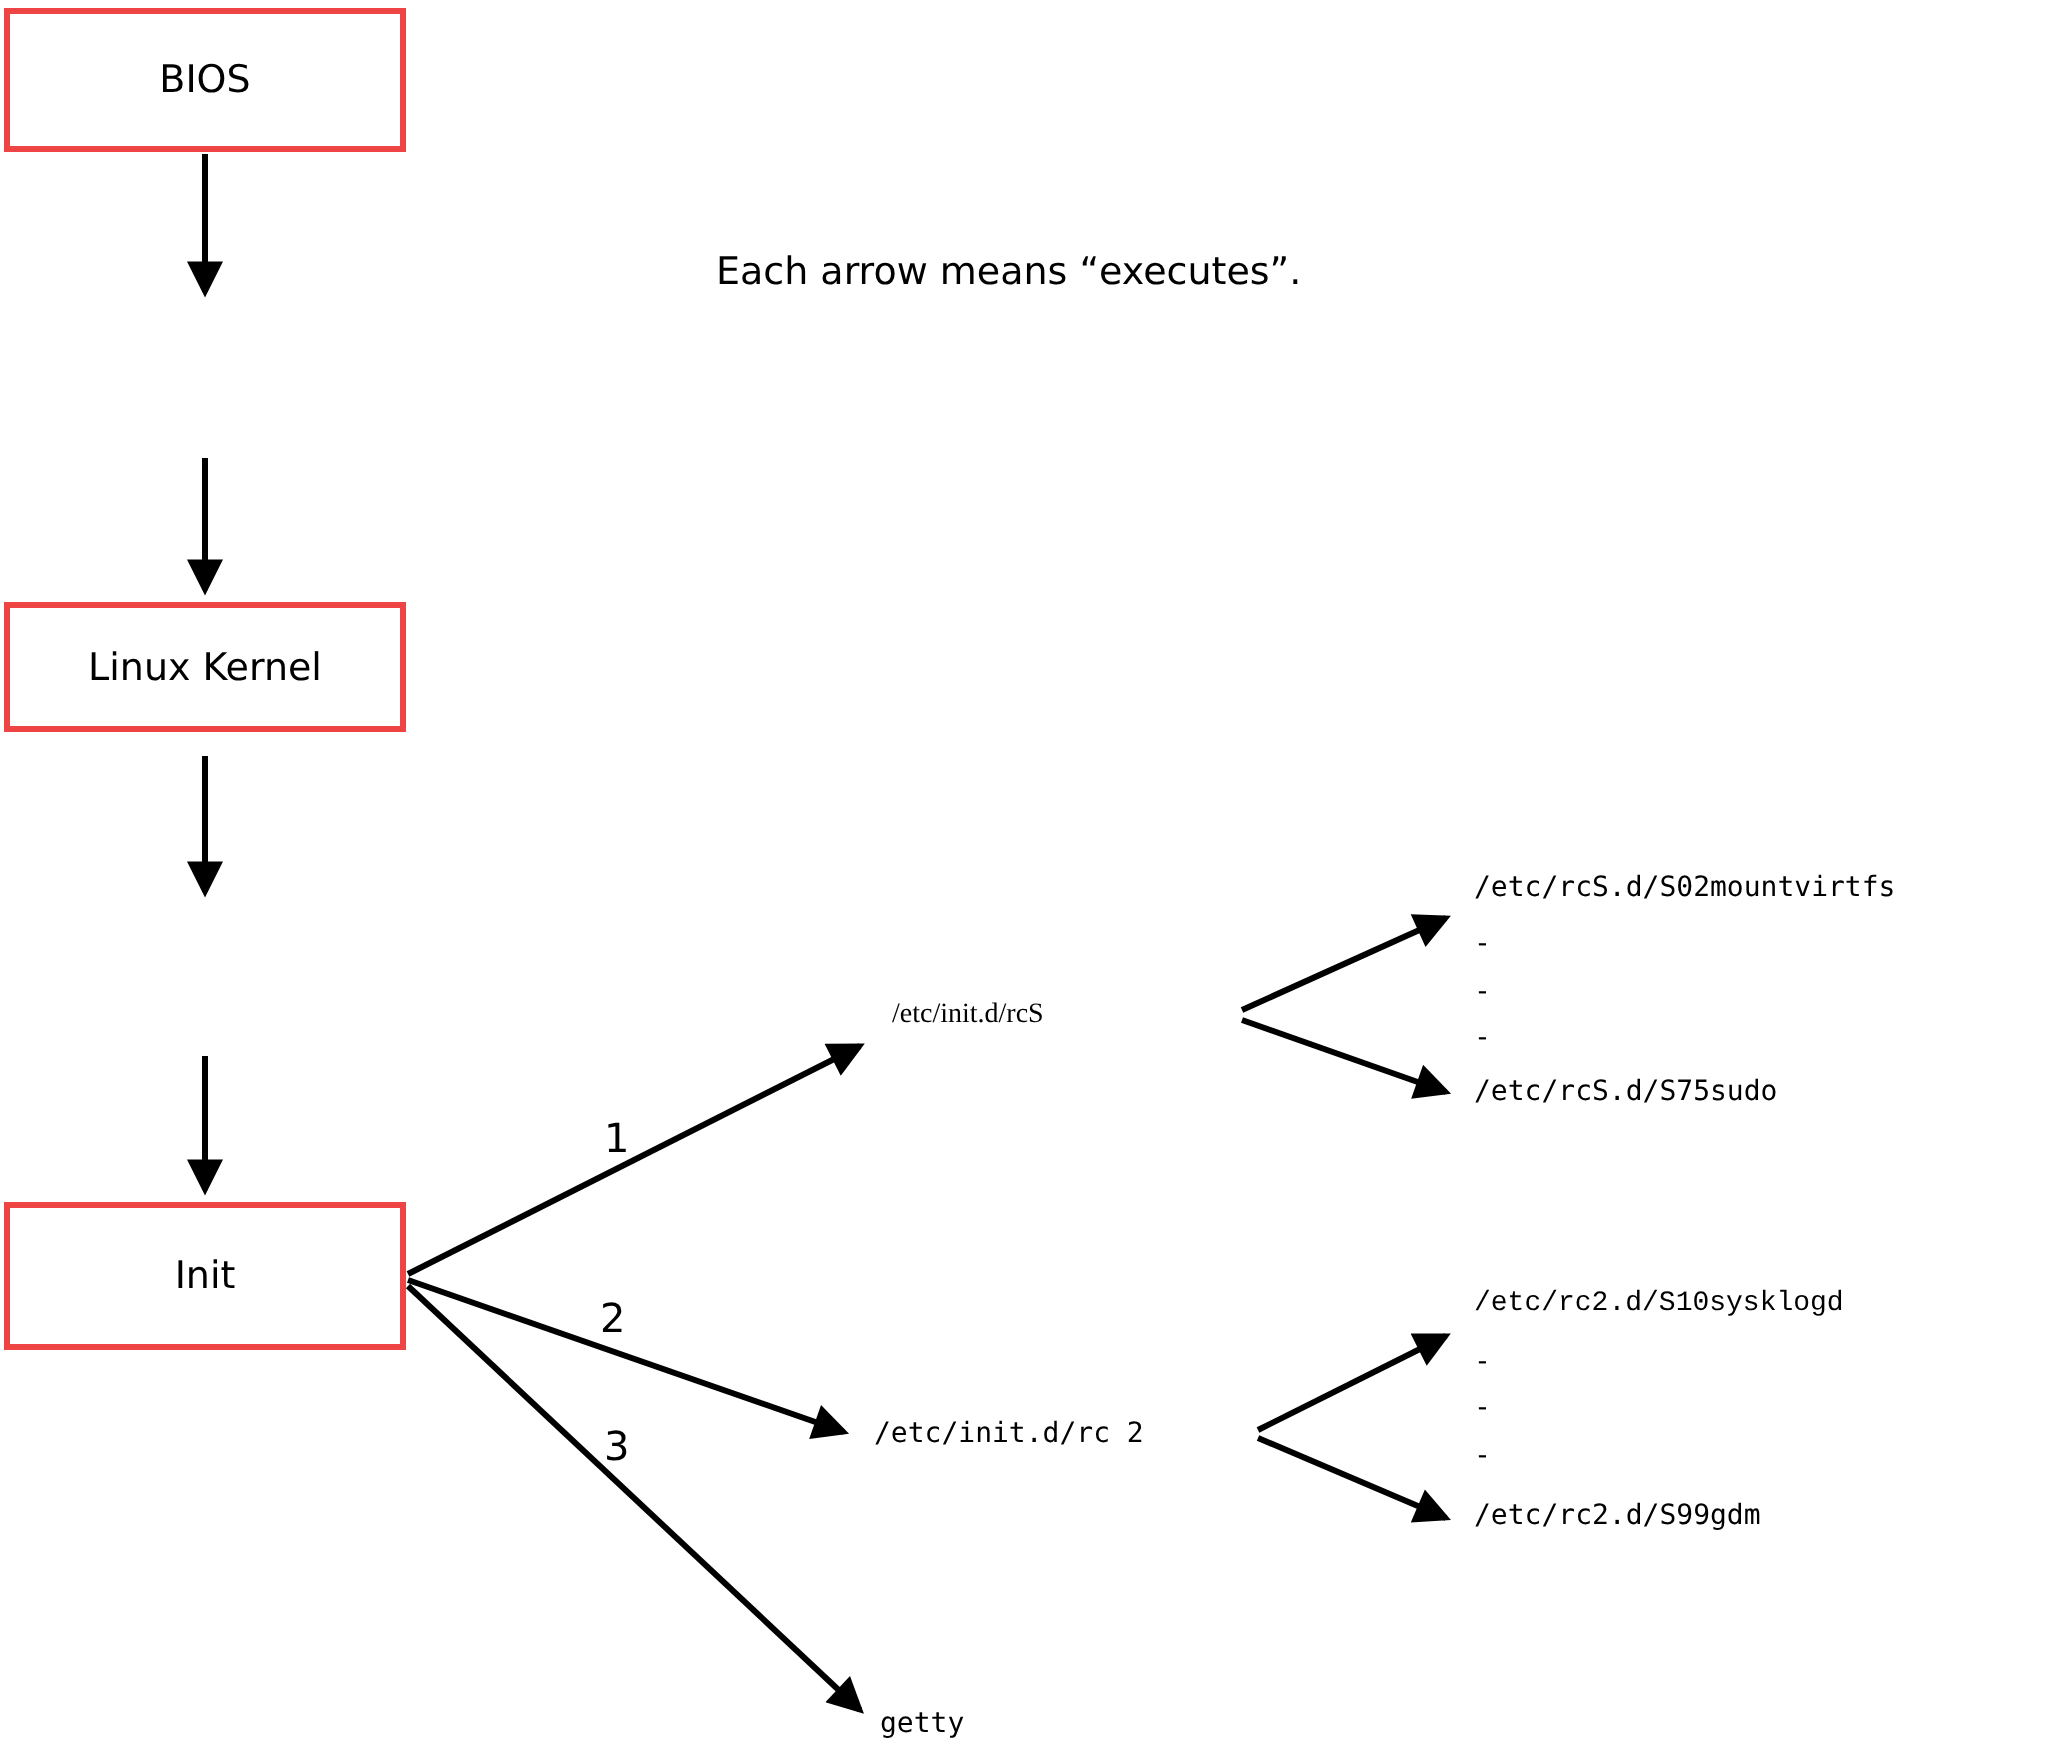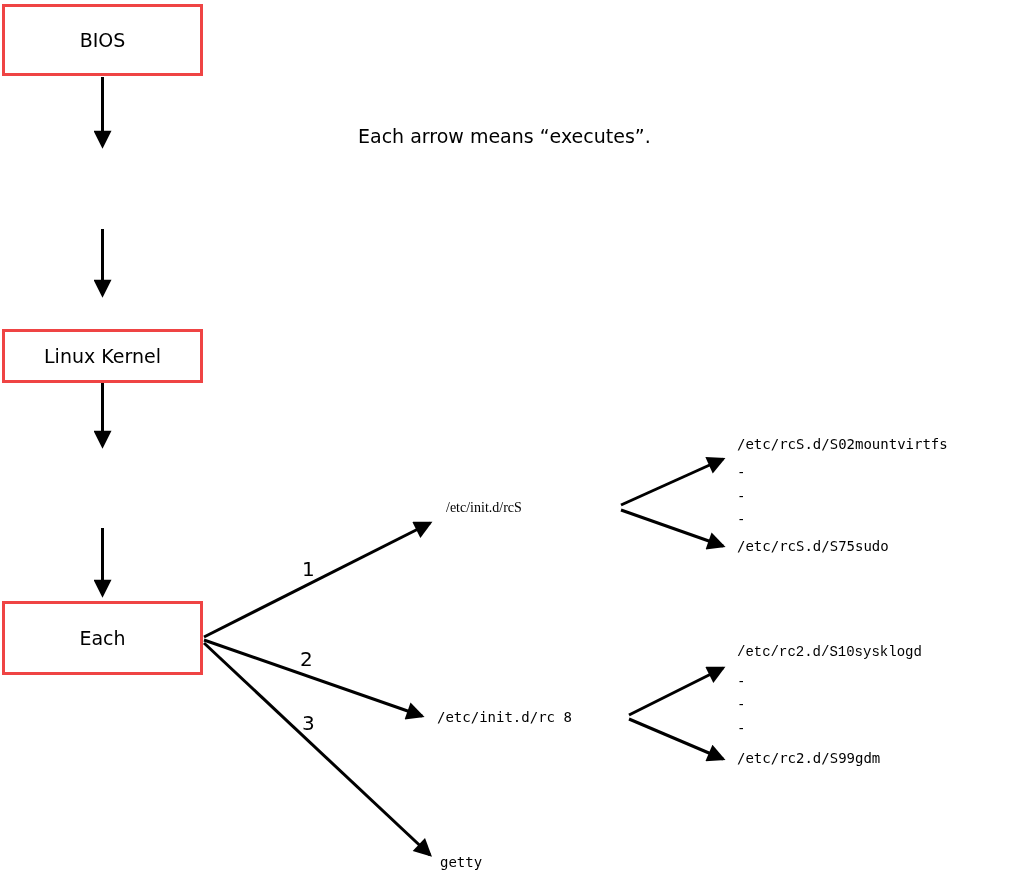--- a/index.html
+++ b/index.html
@@ -74,41 +74,41 @@
       <line x1="621" y1="510" x2="723" y2="546" marker-end="url(#ah)"></line>
 
       <line x1="629" y1="715" x2="723" y2="668" marker-end="url(#ah)"></line>
       <line x1="629" y1="719" x2="723" y2="759" marker-end="url(#ah)"></line>
     </g>
   </svg>
 
   <div class="flow-box" style="top:4px;   height:72px;">
     <span>BIOS</span>
   </div>
-  <div class="flow-box" style="top:301px; height:54px;margin-top:28px;">
+  <div class="flow-box" style="top:301px; height:65px;">
     <span>Linux Kernel</span>
   </div>
   <div class="flow-box" style="top:601px; height:74px;">
-    <span>Each</span>
+    <span>Init</span>
   </div>
 
   <div class="legend">Each arrow means “executes”.</div>
 
   <div class="arrow-num" style="left:302px; top:557px;">1</div>
   <div class="arrow-num" style="left:300px; top:647px;">2</div>
   <div class="arrow-num" style="left:302px; top:711px;">3</div>
 
   <div class="mono" style="left:446px; top:498px;font-family:Liberation Serif, serif;">/etc/init.d/rcS</div>
   <div class="mono" style="left:737px; top:434px;">/etc/rcS.d/S02mountvirtfs</div>
   <div class="mono" style="left:737px; top:462px;">-</div>
   <div class="mono" style="left:737px; top:486px;">-</div>
   <div class="mono" style="left:737px; top:509px;">-</div>
   <div class="mono" style="left:737px; top:536px;">/etc/rcS.d/S75sudo</div>
 
-  <div class="mono" style="left:437px; top:707px;">/etc/init.d/rc 8</div>
+  <div class="mono" style="left:437px; top:707px;">/etc/init.d/rc 2</div>
   <div class="mono" style="left:737px; top:642px;font-family:Liberation Mono, monospace;">/etc/rc2.d/S10sysklogd</div>
   <div class="mono" style="left:737px; top:671px;">-</div>
   <div class="mono" style="left:737px; top:694px;">-</div>
   <div class="mono" style="left:737px; top:718px;">-</div>
   <div class="mono" style="left:737px; top:748px;text-align:center;">/etc/rc2.d/S99gdm</div>
 
   <div class="mono" style="left:440px; top:852px;">getty</div>
 
 </div>
 

